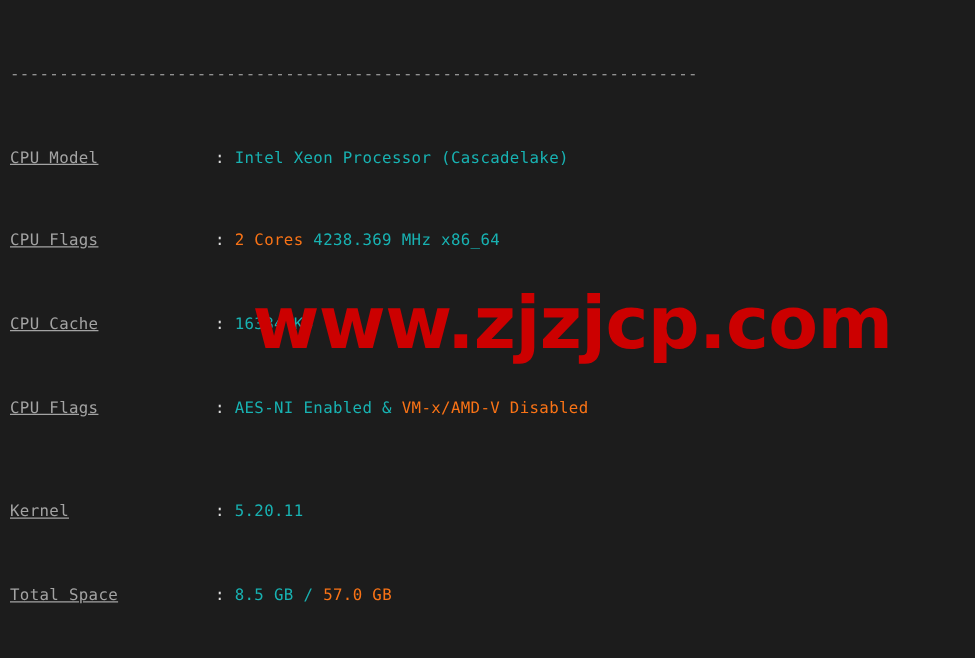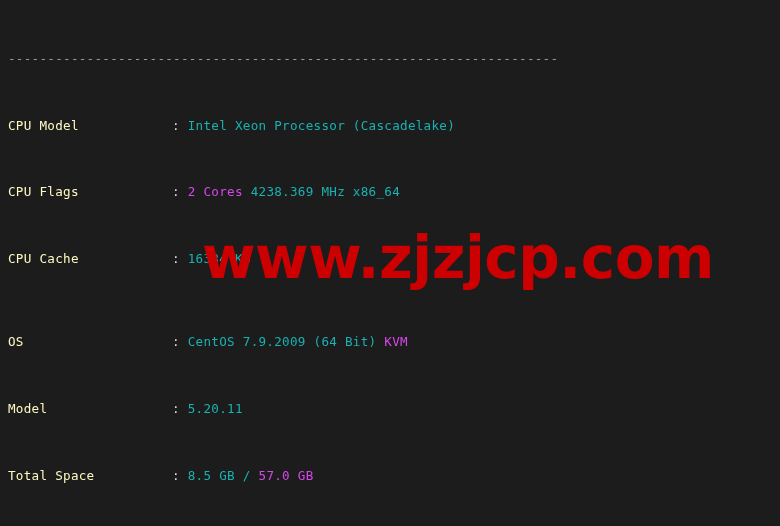--- a/index.html
+++ b/index.html
@@ -44,29 +44,30 @@
     white-space: pre;
     display: block;
   }
 
   .sep {
     color: #9a9a9a;
     letter-spacing: 0.28px;
   }
 
   .label {
-    color: #fef9c3;
+    color: #a3a3a3;
     display: inline-block;
     width: 164px;
+    text-decoration: underline;
   }
   .colon {
     color: #dcdcdc;
   }
   .v-cyan  { color: #18b2b2; }
-  .v-gold  { color: #d946ef; }
+  .v-gold  { color: #f97316; }
 
   #watermark {
     position: absolute;
     left: 202px;
     top: 236px;
     font-family: "DejaVu Sans", "Liberation Sans", sans-serif;
     font-weight: bold;
     font-size: 58px;
     line-height: 45px;
     letter-spacing: -0.5px;
@@ -83,24 +84,24 @@
   <div class="screen">
 
     <span class="line sep">----------------------------------------------------------------------</span>
 
     <span class="line"><span class="label">CPU Model</span><span class="colon">:</span> <span class="v-cyan">Intel Xeon Processor (Cascadelake)</span></span>
 
     <span class="line"><span class="label">CPU Flags</span><span class="colon">:</span> <span class="v-gold">2 Cores</span><span class="v-cyan"> 4238.369 MHz x86_64</span></span>
 
     <span class="line"><span class="label">CPU Cache</span><span class="colon">:</span> <span class="v-cyan">16384 KB</span></span>
 
+    <span class="line"><span class="label">CPU Flags</span><span class="colon">:</span> <span class="v-cyan">AES-NI Enabled &amp;</span><span class="v-gold"> VM-x/AMD-V Disabled</span></span>
 
-    <span class="line"><span class="label">OS</span><span class="colon">:</span> <span class="v-cyan">CentOS 7.9.2009 (64 Bit)</span><span class="v-gold"> KVM</span></span>
 
-    <span class="line"><span class="label">Model</span><span class="colon">:</span> <span class="v-cyan">5.20.11</span></span>
+    <span class="line"><span class="label">Kernel</span><span class="colon">:</span> <span class="v-cyan">5.20.11</span></span>
 
     <span class="line"><span class="label">Total Space</span><span class="colon">:</span> <span class="v-cyan">8.5 GB</span><span class="v-cyan"> / </span><span class="v-gold">57.0 GB</span></span>
 
     
 
     
 
     
 
     

